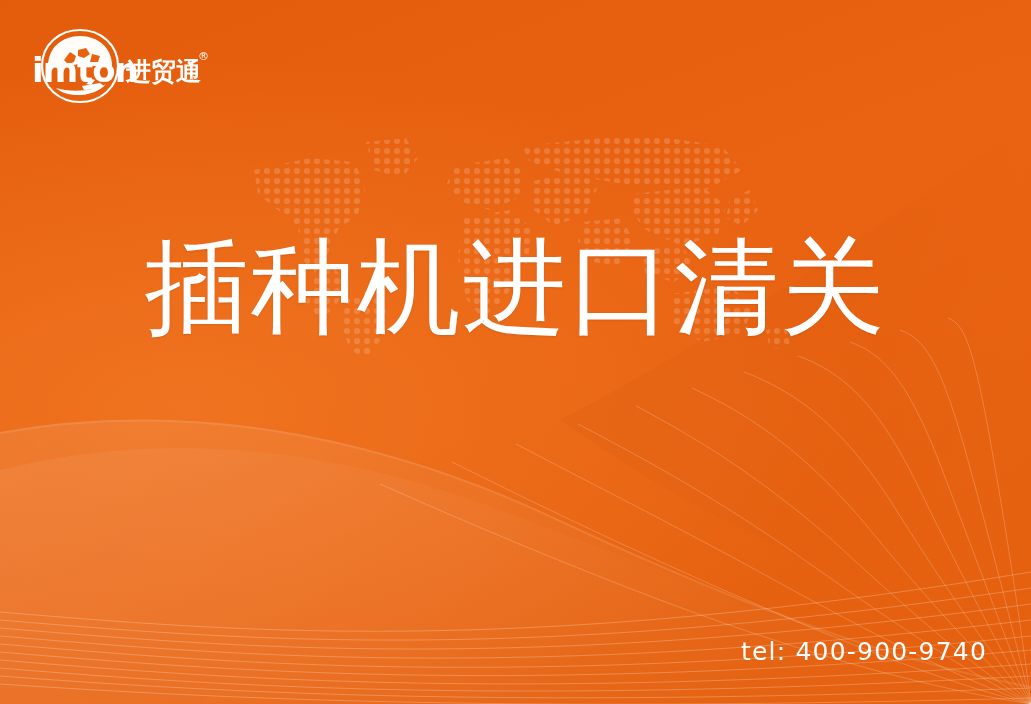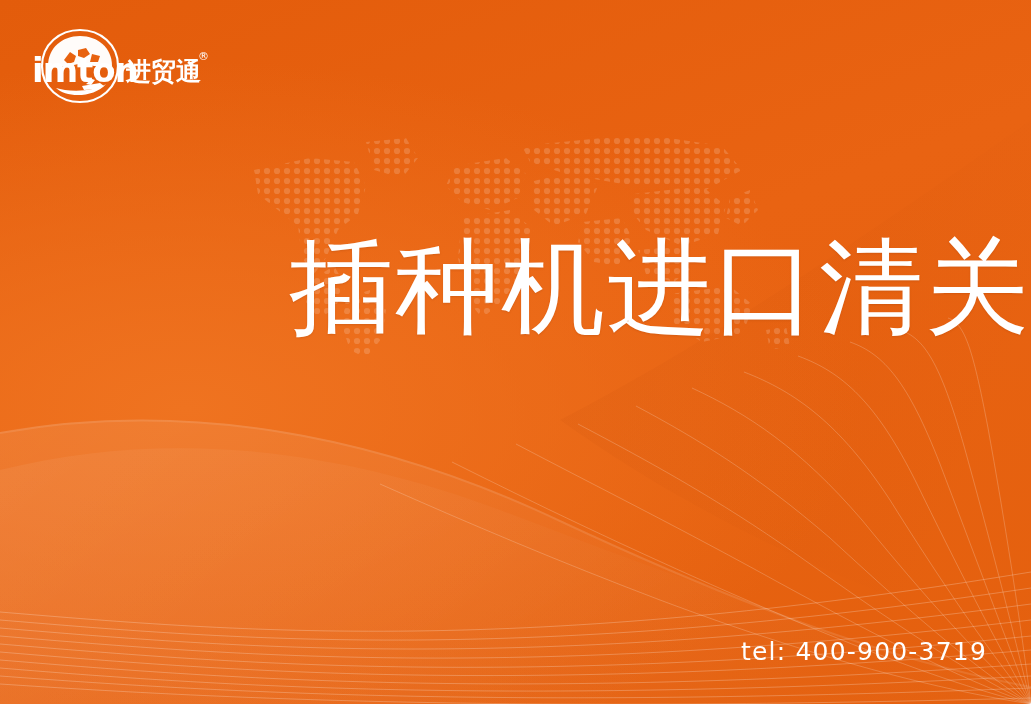--- a/index.html
+++ b/index.html
@@ -37,21 +37,21 @@
     left:30px; top:26px;
     width:180px; height:80px;
   }
   #logo svg{display:block;width:100%;height:100%;overflow:visible;}
 
   
   #headline{
     position:absolute;
     left:0; right:0;
     top:222px;
-    text-align:right;
+    text-align:center;
     color:#ffffff;
     font-size:104px;
     line-height:130px;
     letter-spacing:2px;
     font-weight:400;
     font-family:"DejaVu Sans","Liberation Sans",sans-serif;
     text-shadow:0 1px 2px rgba(120,45,0,.18);
     white-space:nowrap;
   }
   #headline .hl-line{display:block;}
@@ -201,15 +201,15 @@
       <text x="96" y="54" font-family="DejaVu Sans, Liberation Sans, sans-serif" font-size="25" font-weight="bold" fill="#ffffff" letter-spacing="0">进贸通</text>
 
       <text x="168" y="34" font-family="DejaVu Sans, Liberation Sans, sans-serif" font-size="11" fill="#ffffff">®</text>
     </svg>
   </div>
 
   <div id="headline">
     <span class="hl-line">插种机进口清关</span>
   </div>
 
-  <div id="tel">tel: 400-900-3719</div>
+  <div id="tel">tel: 400-900-9740</div>
 
 </div>
 
 </body></html>

